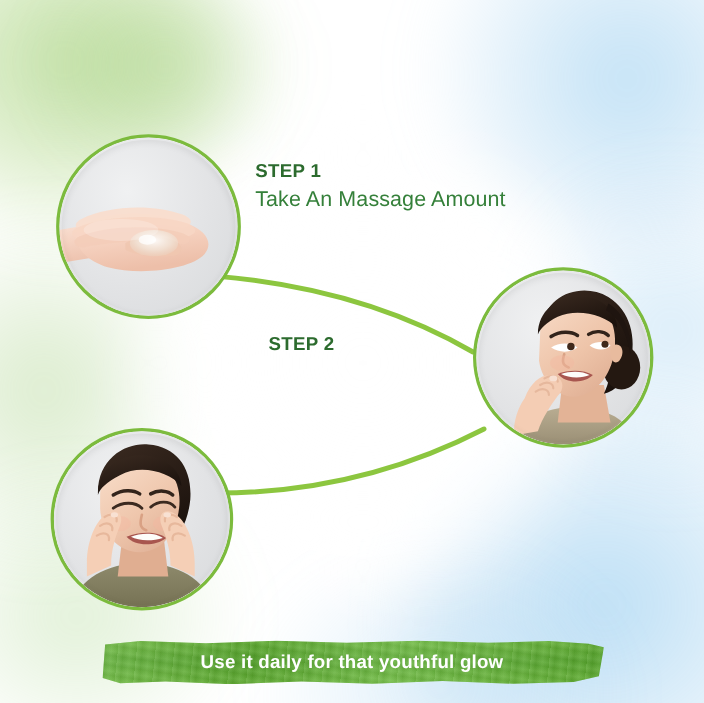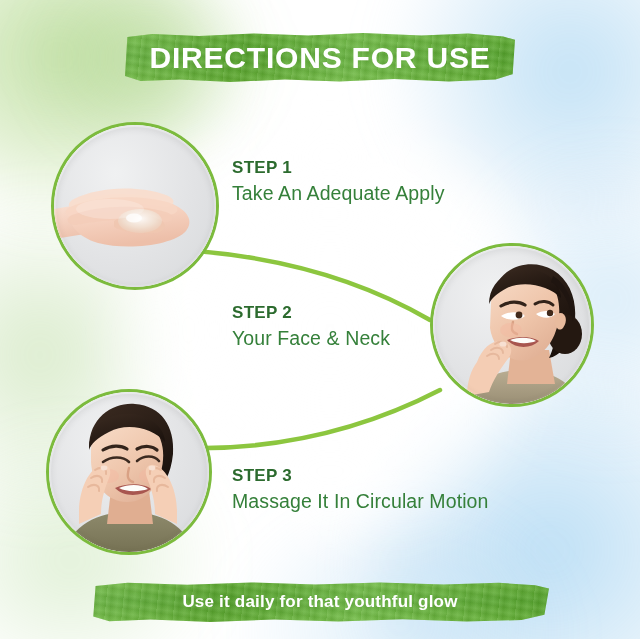--- a/index.html
+++ b/index.html
@@ -164,22 +164,22 @@
     color: #2c6b2e;
     letter-spacing: 0.3px;
     margin-bottom: 3px;
   }
   .step-line {
     font-size: 19.5px;
     color: #35803a;
     line-height: 1.28;
     letter-spacing: 0.1px;
   }
-  #step-text-1 { left: 232px; top: 158px; }
-  #step-text-2 { left: 232px; top: 303px; }
+  #step-text-1 { left: 232px; top: 146px; }
+  #step-text-2 { left: 244px; top: 303px; }
   #step-text-3 { left: 232px; top: 466px; }
 </style>
 </head>
 <body>
 
 <div id="infographic">
 
   <div class="bg-layer">
     <div class="wash wash-green-tl"></div>
     <div class="wash wash-green-tl2"></div>
@@ -190,23 +190,20 @@
     <div class="wash wash-blue-br"></div>
     <div class="wash wash-blue-b"></div>
     <div class="wash wash-white-center"></div>
   </div>
 
   <svg class="connectors" width="640" height="639" viewBox="0 0 640 639">
     <path d="M 196 251 Q 330 262 430 320" fill="none" stroke="#8cc63f" stroke-width="4.5" stroke-linecap="round"></path>
     <path d="M 180 448 Q 320 452 440 390" fill="none" stroke="#8cc63f" stroke-width="4.5" stroke-linecap="round"></path>
   </svg>
 
-  <div class="banner banner-title">
-    <span>DIRECTIONS FOR USE</span>
-  </div>
 
   <div class="circle" id="circle-step-1">
     <div class="circle-inner">
       <svg class="circle-art" viewBox="0 0 162 162">
         <defs>
           <linearGradient id="skin1" x1="0" y1="0" x2="0.3" y2="1">
             <stop offset="0%" stop-color="#fbe3d6"></stop>
             <stop offset="50%" stop-color="#f6d2c0"></stop>
             <stop offset="100%" stop-color="#edbfa9"></stop>
           </linearGradient>
@@ -235,21 +232,21 @@
         <ellipse cx="86" cy="96" rx="22" ry="12" fill="url(#gelblob)"></ellipse>
         <ellipse cx="80" cy="93" rx="8" ry="4.5" fill="#ffffff" opacity="0.75"></ellipse>
 
         <ellipse cx="56" cy="84" rx="34" ry="10" fill="#ffffff" opacity="0.22"></ellipse>
       </svg>
     </div>
   </div>
 
   <div class="step-block" id="step-text-1">
     <div class="step-label">STEP 1</div>
-    <div class="step-line">Take An Adequate Apply</div>
+    <div class="step-line">Take An Massage Amount</div>
   </div>
 
   <div class="circle" id="circle-step-2">
     <div class="circle-inner">
       <svg class="circle-art" viewBox="0 0 158 158">
         <defs>
           <linearGradient id="skin2" x1="0.2" y1="0" x2="0.8" y2="1">
             <stop offset="0%" stop-color="#f7d9c4"></stop>
             <stop offset="55%" stop-color="#eec4a9"></stop>
             <stop offset="100%" stop-color="#dfae93"></stop>
@@ -302,21 +299,20 @@
         <path d="M 62 98 C 68 94, 74 96, 74 101" stroke="#e6b89d" stroke-width="2" fill="none" stroke-linecap="round"></path>
         <path d="M 58 104 C 64 100, 70 102, 70 107" stroke="#e6b89d" stroke-width="2" fill="none" stroke-linecap="round"></path>
         <path d="M 54 110 C 60 106, 66 108, 66 113" stroke="#e6b89d" stroke-width="2" fill="none" stroke-linecap="round"></path>
         <ellipse cx="70" cy="98" rx="3.6" ry="2.6" fill="#f7e0d2"></ellipse>
       </svg>
     </div>
   </div>
 
   <div class="step-block" id="step-text-2">
     <div class="step-label">STEP 2</div>
-    <div class="step-line">Your Face &amp; Neck</div>
   </div>
 
   <div class="circle" id="circle-step-3">
     <div class="circle-inner">
       <svg class="circle-art" viewBox="0 0 160 160">
         <defs>
           <linearGradient id="skin3" x1="0.2" y1="0" x2="0.8" y2="1">
             <stop offset="0%" stop-color="#f8dcc8"></stop>
             <stop offset="55%" stop-color="#efc7ad"></stop>
             <stop offset="100%" stop-color="#e0b096"></stop>
@@ -370,22 +366,18 @@
         <path d="M 128 120 C 128 100, 120 80, 108 74 C 100 70, 94 76, 98 86
                  C 102 96, 106 108, 106 122 L 128 132 Z" fill="#f5cfb6"></path>
         <path d="M 112 78 C 106 74, 100 76, 101 82" stroke="#e7b89c" stroke-width="2" fill="none" stroke-linecap="round"></path>
         <path d="M 116 86 C 110 82, 104 84, 105 90" stroke="#e7b89c" stroke-width="2" fill="none" stroke-linecap="round"></path>
         <path d="M 119 95 C 113 91, 107 93, 108 99" stroke="#e7b89c" stroke-width="2" fill="none" stroke-linecap="round"></path>
         <ellipse cx="103" cy="76" rx="3.4" ry="2.4" fill="#f8e1d3"></ellipse>
       </svg>
     </div>
   </div>
 
-  <div class="step-block" id="step-text-3">
-    <div class="step-label">STEP 3</div>
-    <div class="step-line">Massage It In Circular Motion</div>
-  </div>
 
   <div class="banner banner-footer">
     <span>Use it daily for that youthful glow</span>
   </div>
 
 </div>
 
 </body></html>

